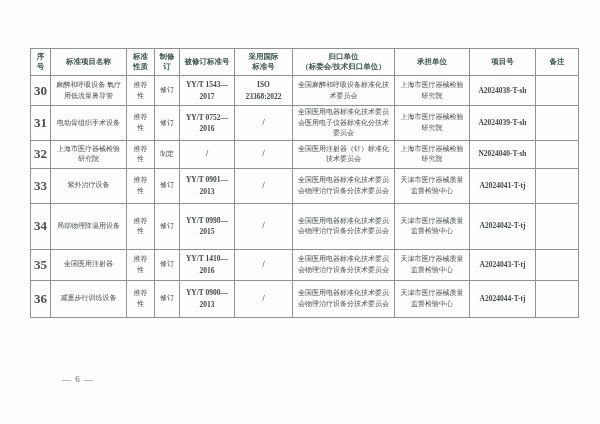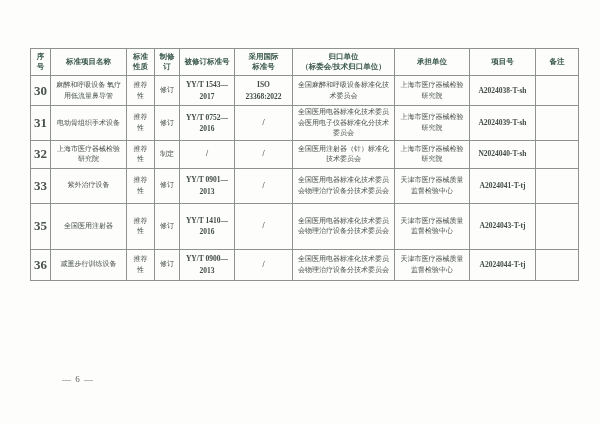--- a/index.html
+++ b/index.html
@@ -163,20 +163,34 @@
           <td class="col-3">修订</td>
           <td class="col-4">YY/T 0901—
 2013</td>
           <td class="col-5">/</td>
           <td class="col-6">全国医用电器标准化技术委员会物理治疗设备分技术委员会</td>
           <td class="col-7">天津市医疗器械质量监督检验中心</td>
           <td class="col-8">A2024041-T-tj</td>
           <td class="col-9"></td>
         </tr>
         <tr>
+          <td class="col-0">34</td>
+          <td class="col-1">局部物理降温用设备</td>
+          <td class="col-2">推荐
+性</td>
+          <td class="col-3">修订</td>
+          <td class="col-4">YY/T 0998—
+2015</td>
+          <td class="col-5">/</td>
+          <td class="col-6">全国医用电器标准化技术委员会物理治疗设备分技术委员会</td>
+          <td class="col-7">天津市医疗器械质量监督检验中心</td>
+          <td class="col-8">A2024042-T-tj</td>
+          <td class="col-9"></td>
+        </tr>
+        <tr>
           <td class="col-0">35</td>
           <td class="col-1">全国医用注射器</td>
           <td class="col-2">推荐
 性</td>
           <td class="col-3">修订</td>
           <td class="col-4">YY/T 1410—
 2016</td>
           <td class="col-5">/</td>
           <td class="col-6">全国医用电器标准化技术委员会物理治疗设备分技术委员会</td>
           <td class="col-7">天津市医疗器械质量监督检验中心</td>

